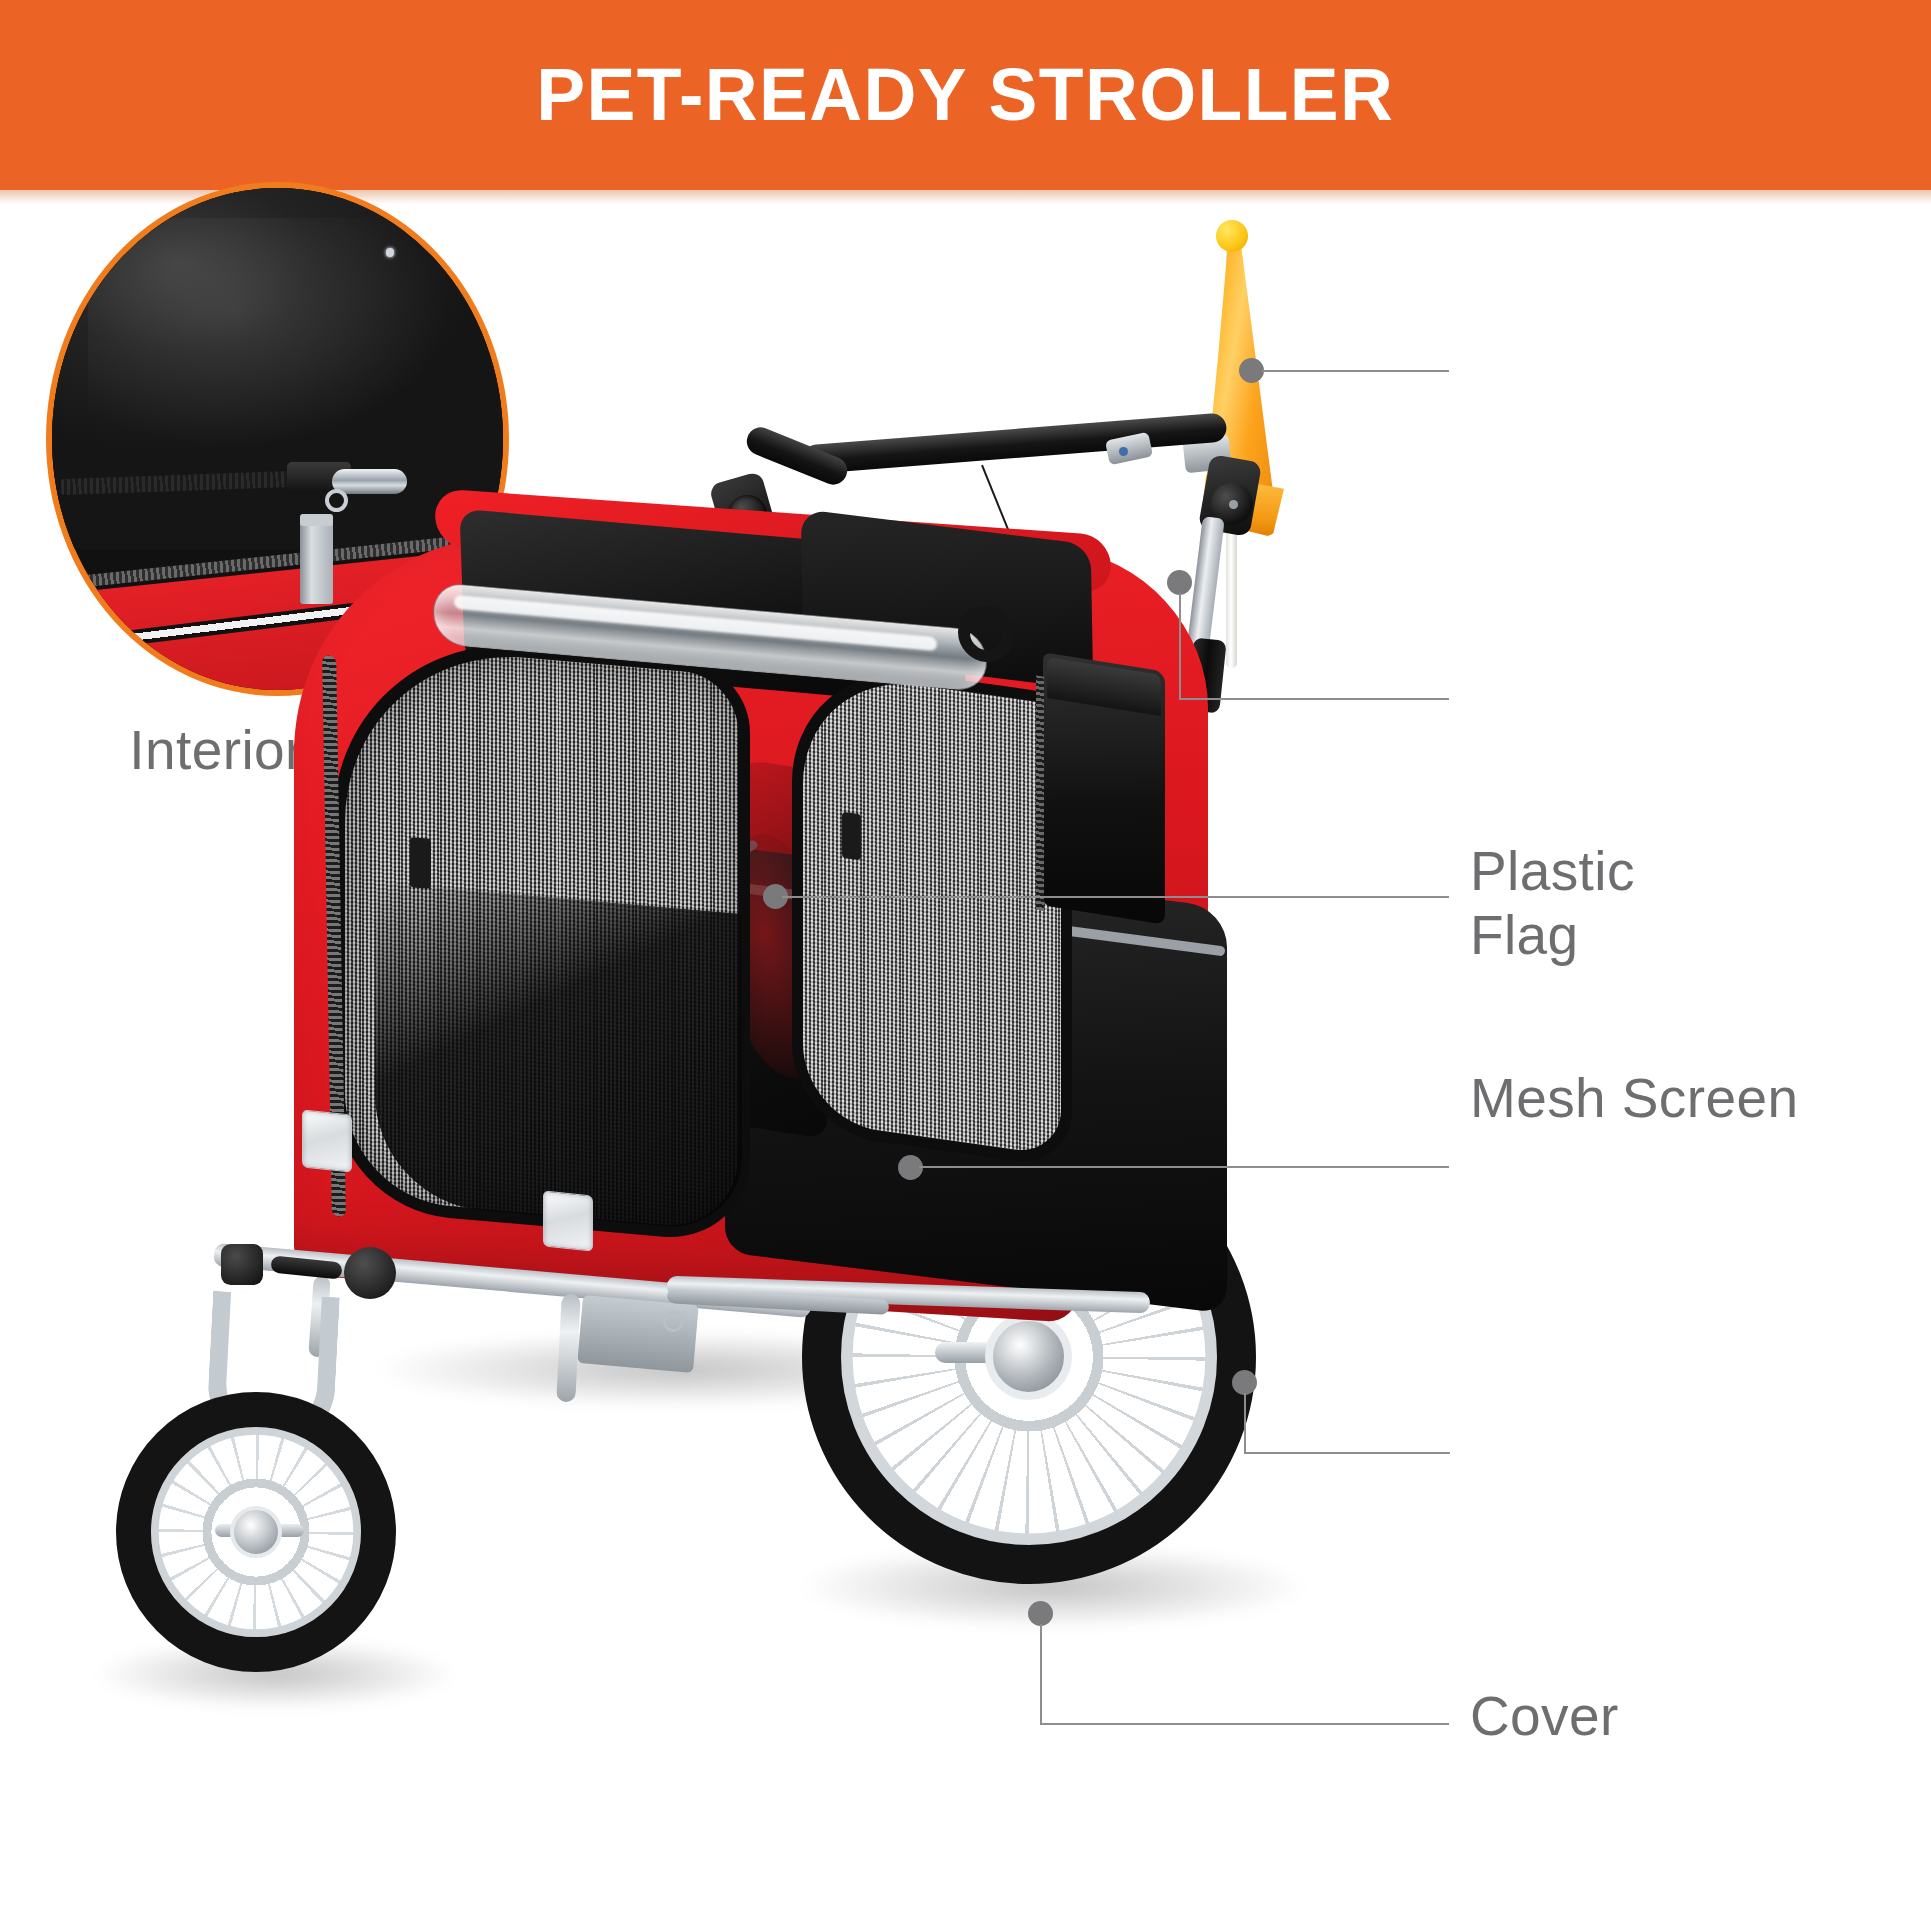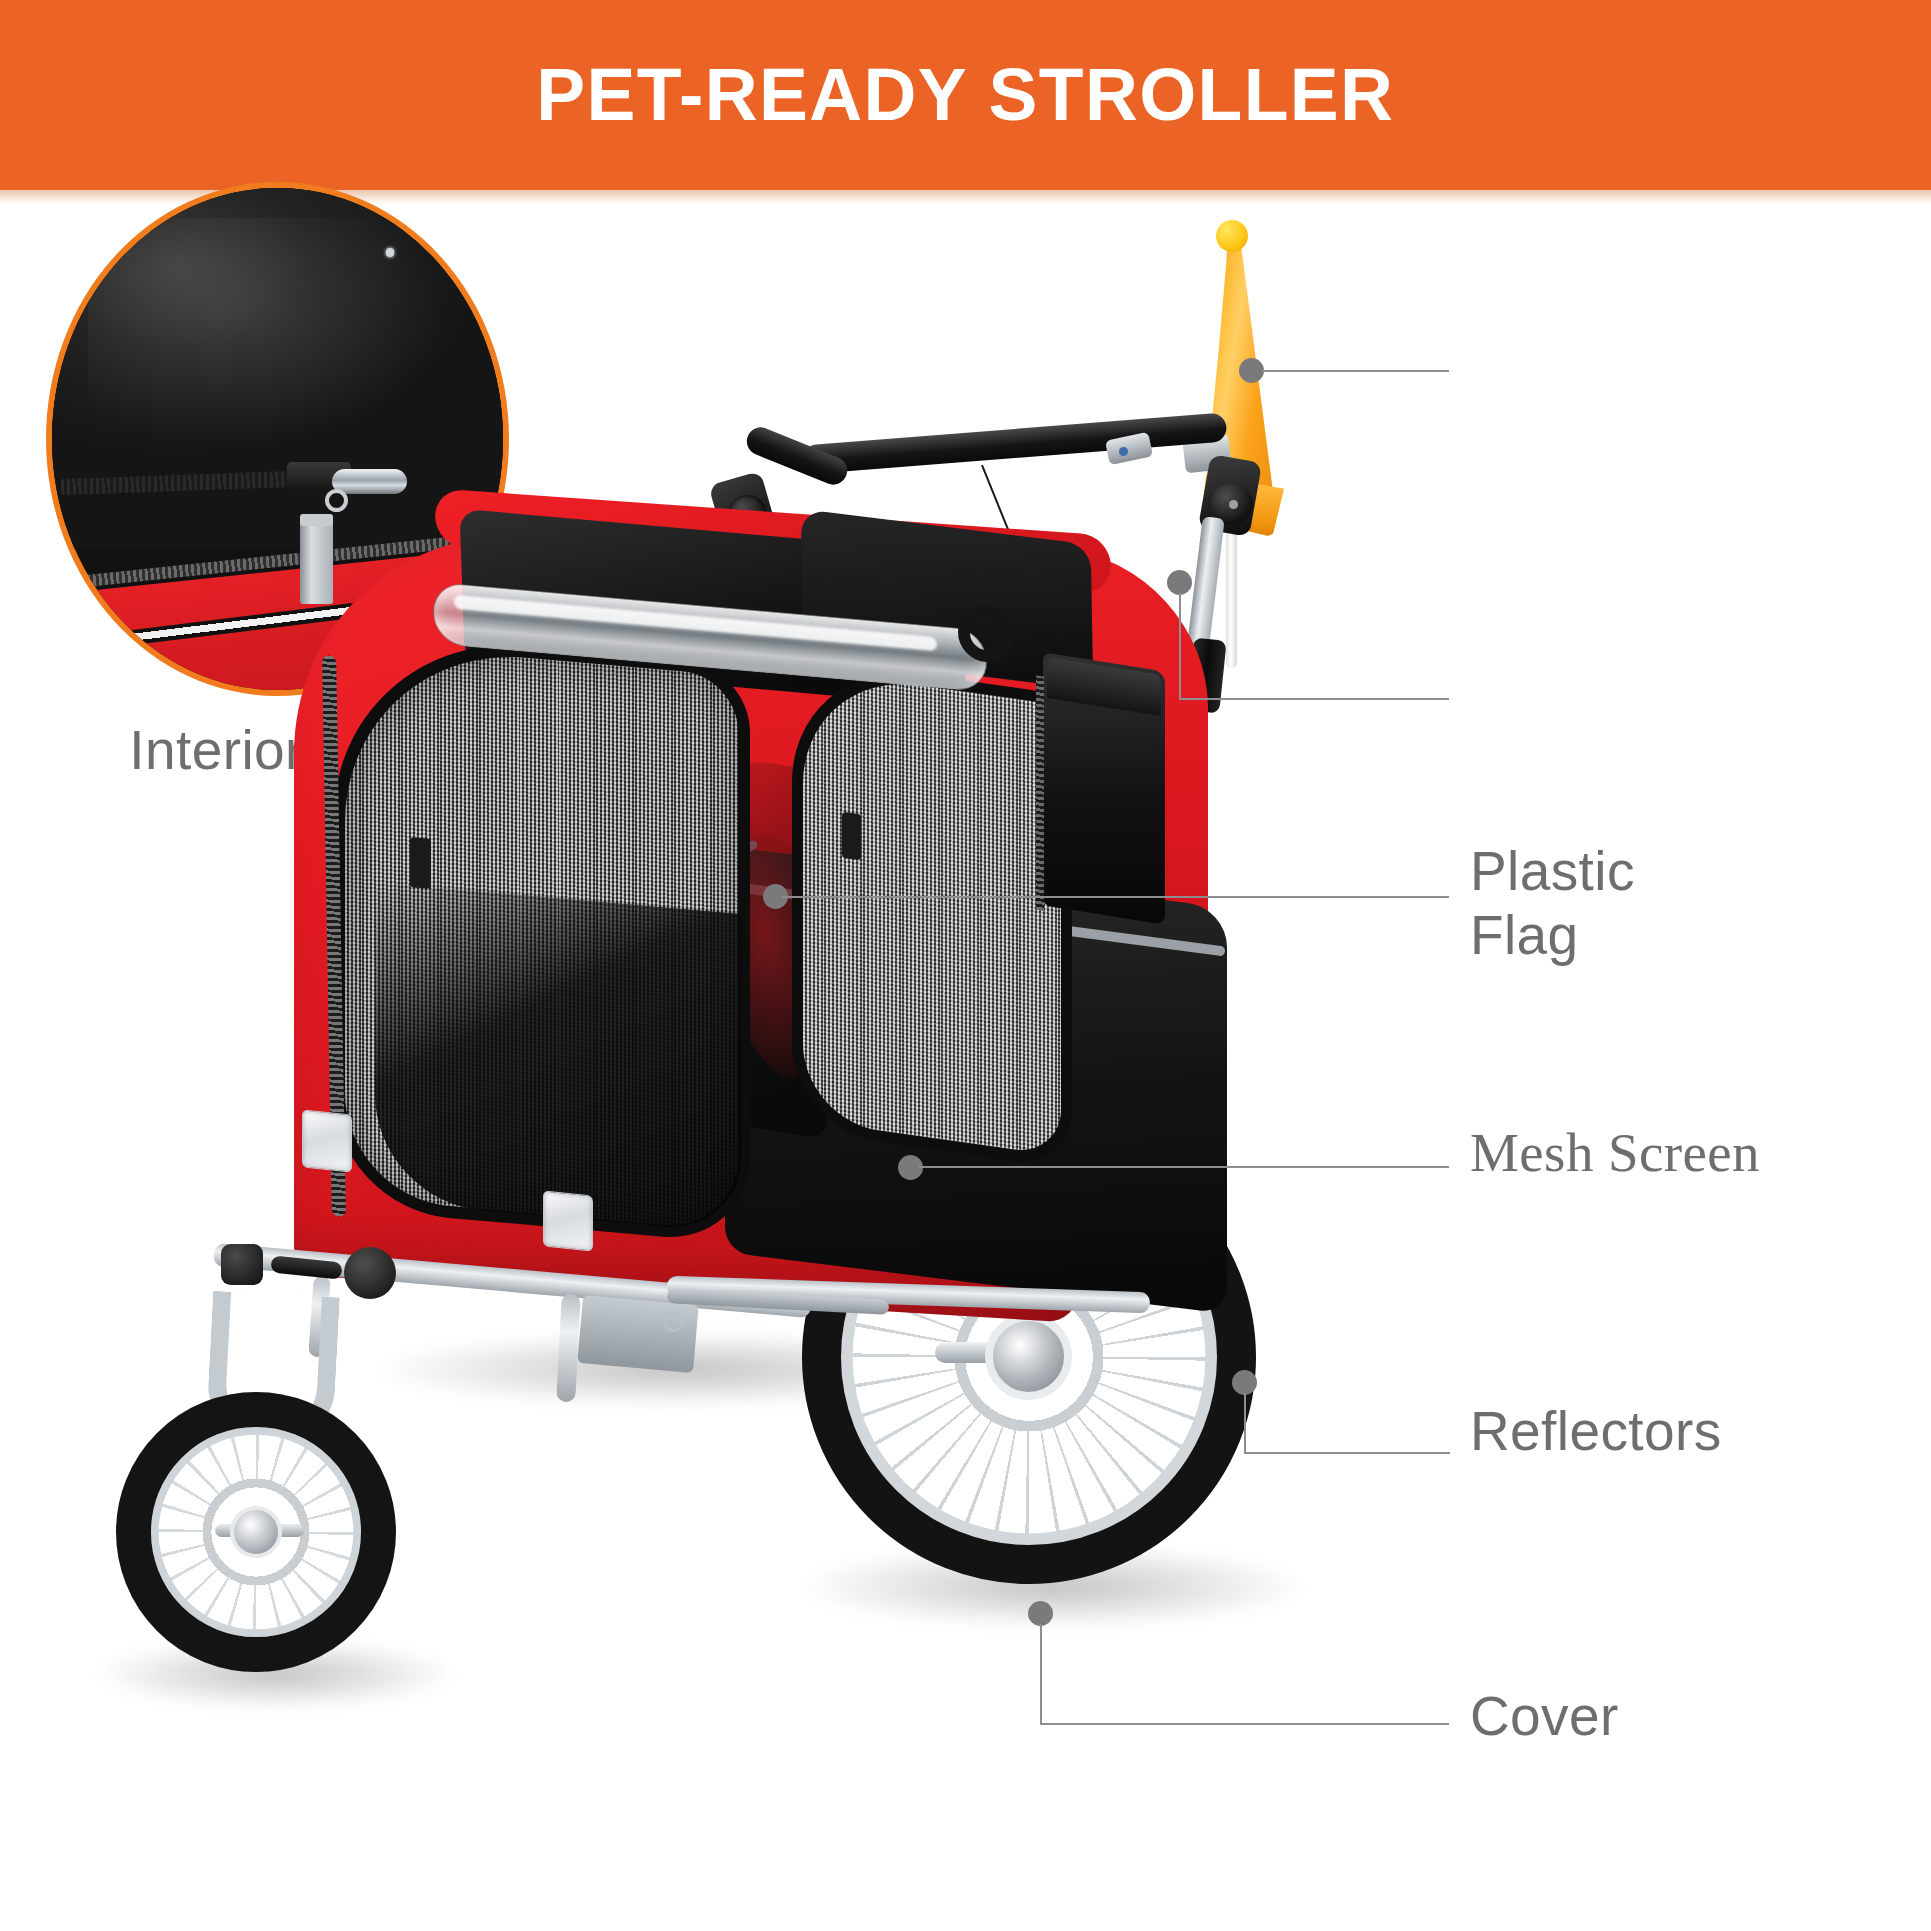--- a/index.html
+++ b/index.html
@@ -25,21 +25,21 @@
 
   
   .callout-label{
     position:absolute; color:#6E6E70; font-weight:300;
     font-size:55px; line-height:1.16; letter-spacing:0.4px;
     font-family:"Liberation Sans", sans-serif; white-space:pre-line;
   }
   #label-visibility-flag { left:1470px; top:322px; }
   #label-hand-brake      { left:1470px; top:582px; }
   #label-plastic-cover   { left:1470px; top:840px; }
-  #label-mesh-screen     { left:1470px; top:1121px;font-family:Liberation Serif, serif; }
+  #label-mesh-screen     { left:1470px; top:1067px; }
   #label-reflectors      { left:1470px; top:1400px; }
   #label-brakes          { left:1470px; top:1685px; }
 
   #caption-leash{
     position:absolute; left:19.3px; top:719px; width:502px;
     text-align:right; color:#6E6E70; font-weight:300;
     font-size:55px; line-height:1.16; letter-spacing:0.4px;
     white-space:pre-line; font-family:"Liberation Sans", sans-serif;
   }
 
@@ -675,17 +675,16 @@
   <div class="leader v" style="left:1244px; top:1393px; height:60px;"></div>
   <div class="leader h" style="left:1244px; top:1452px; width:206px;"></div>
 
   <div class="dot" style="left:1028px; top:1601px;"></div>
   <div class="leader v" style="left:1040px; top:1624px; height:100px;"></div>
   <div class="leader h" style="left:1040px; top:1723px; width:409px;"></div>
 
   <div class="callout-label" id="label-plastic-cover">Plastic
 Flag</div>
   <div class="callout-label" id="label-mesh-screen">Mesh Screen</div>
-  <div class="callout-label" id="label-reflectors">Reflectors</div>
   <div class="callout-label" id="label-brakes">Cover</div>
 
 </div>
 
 
 </body></html>

